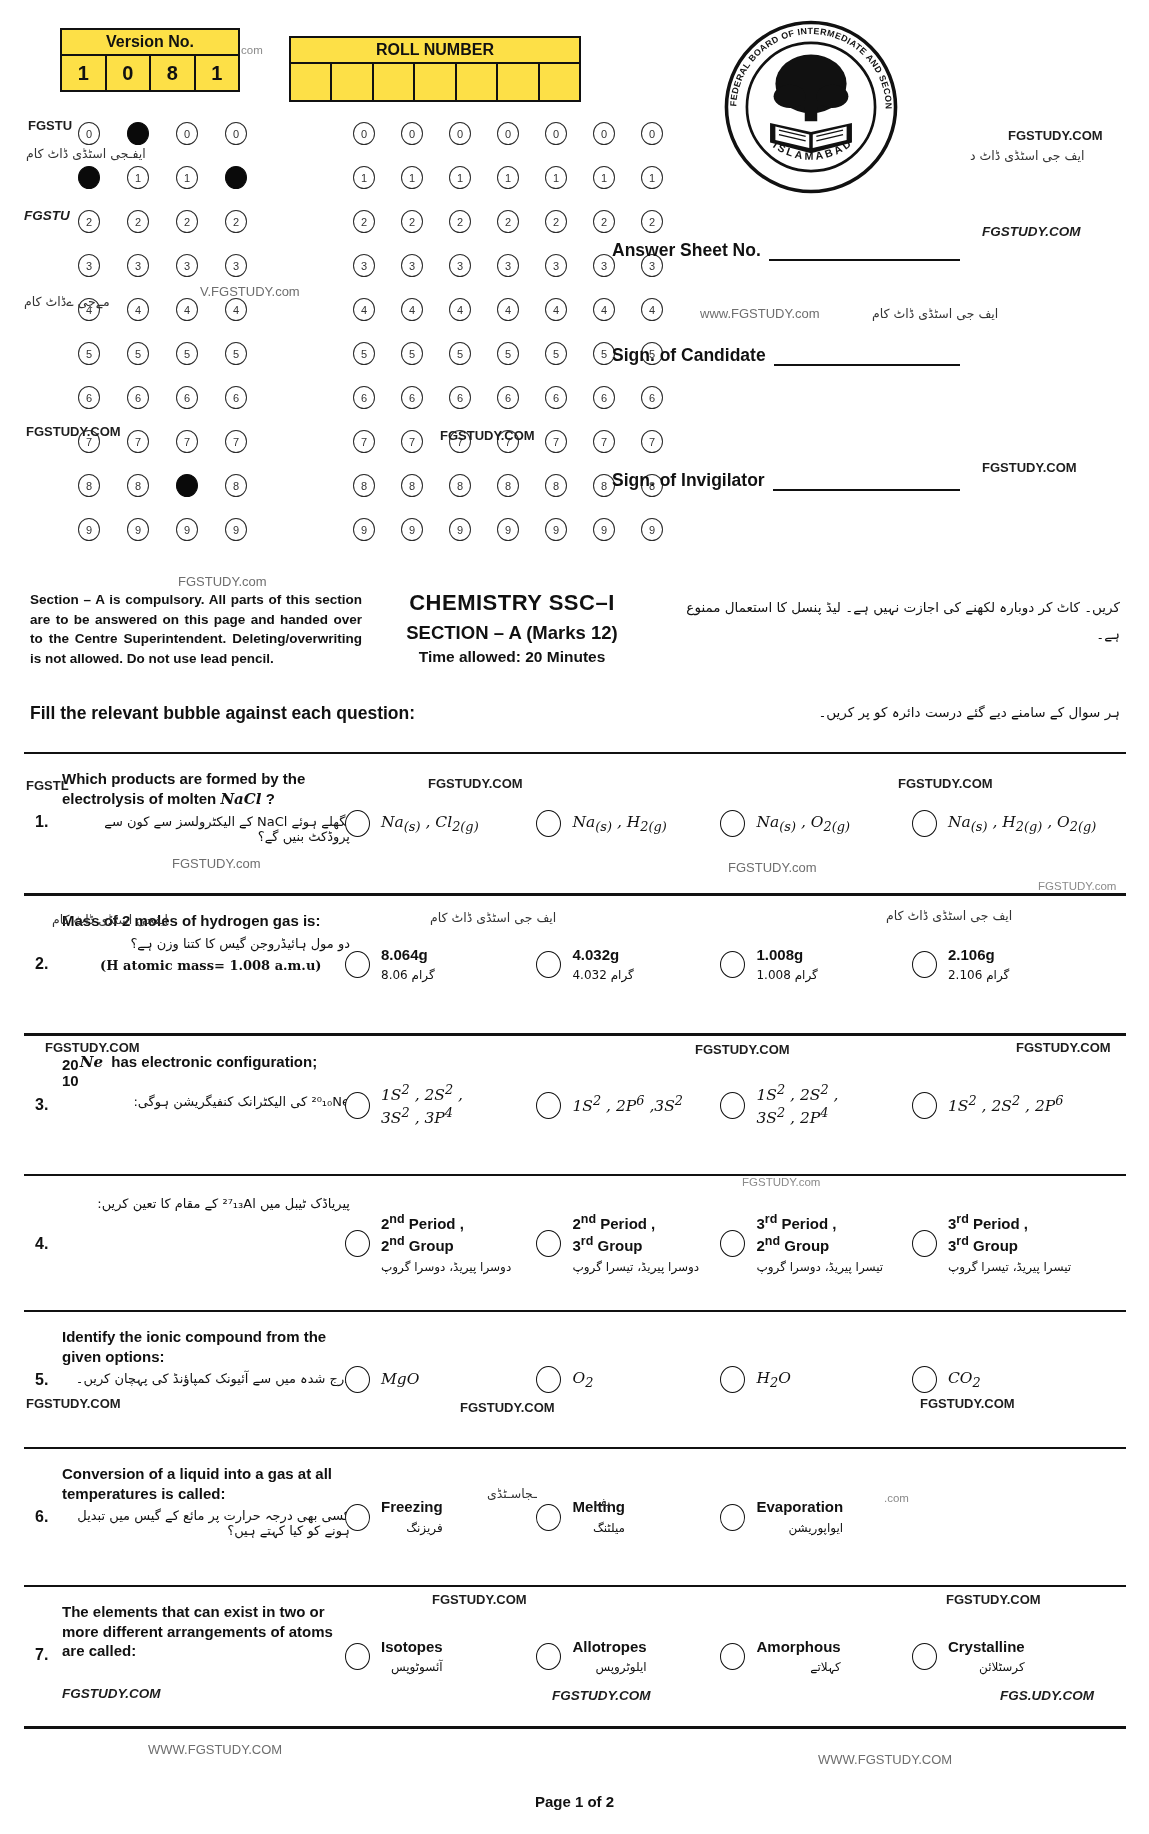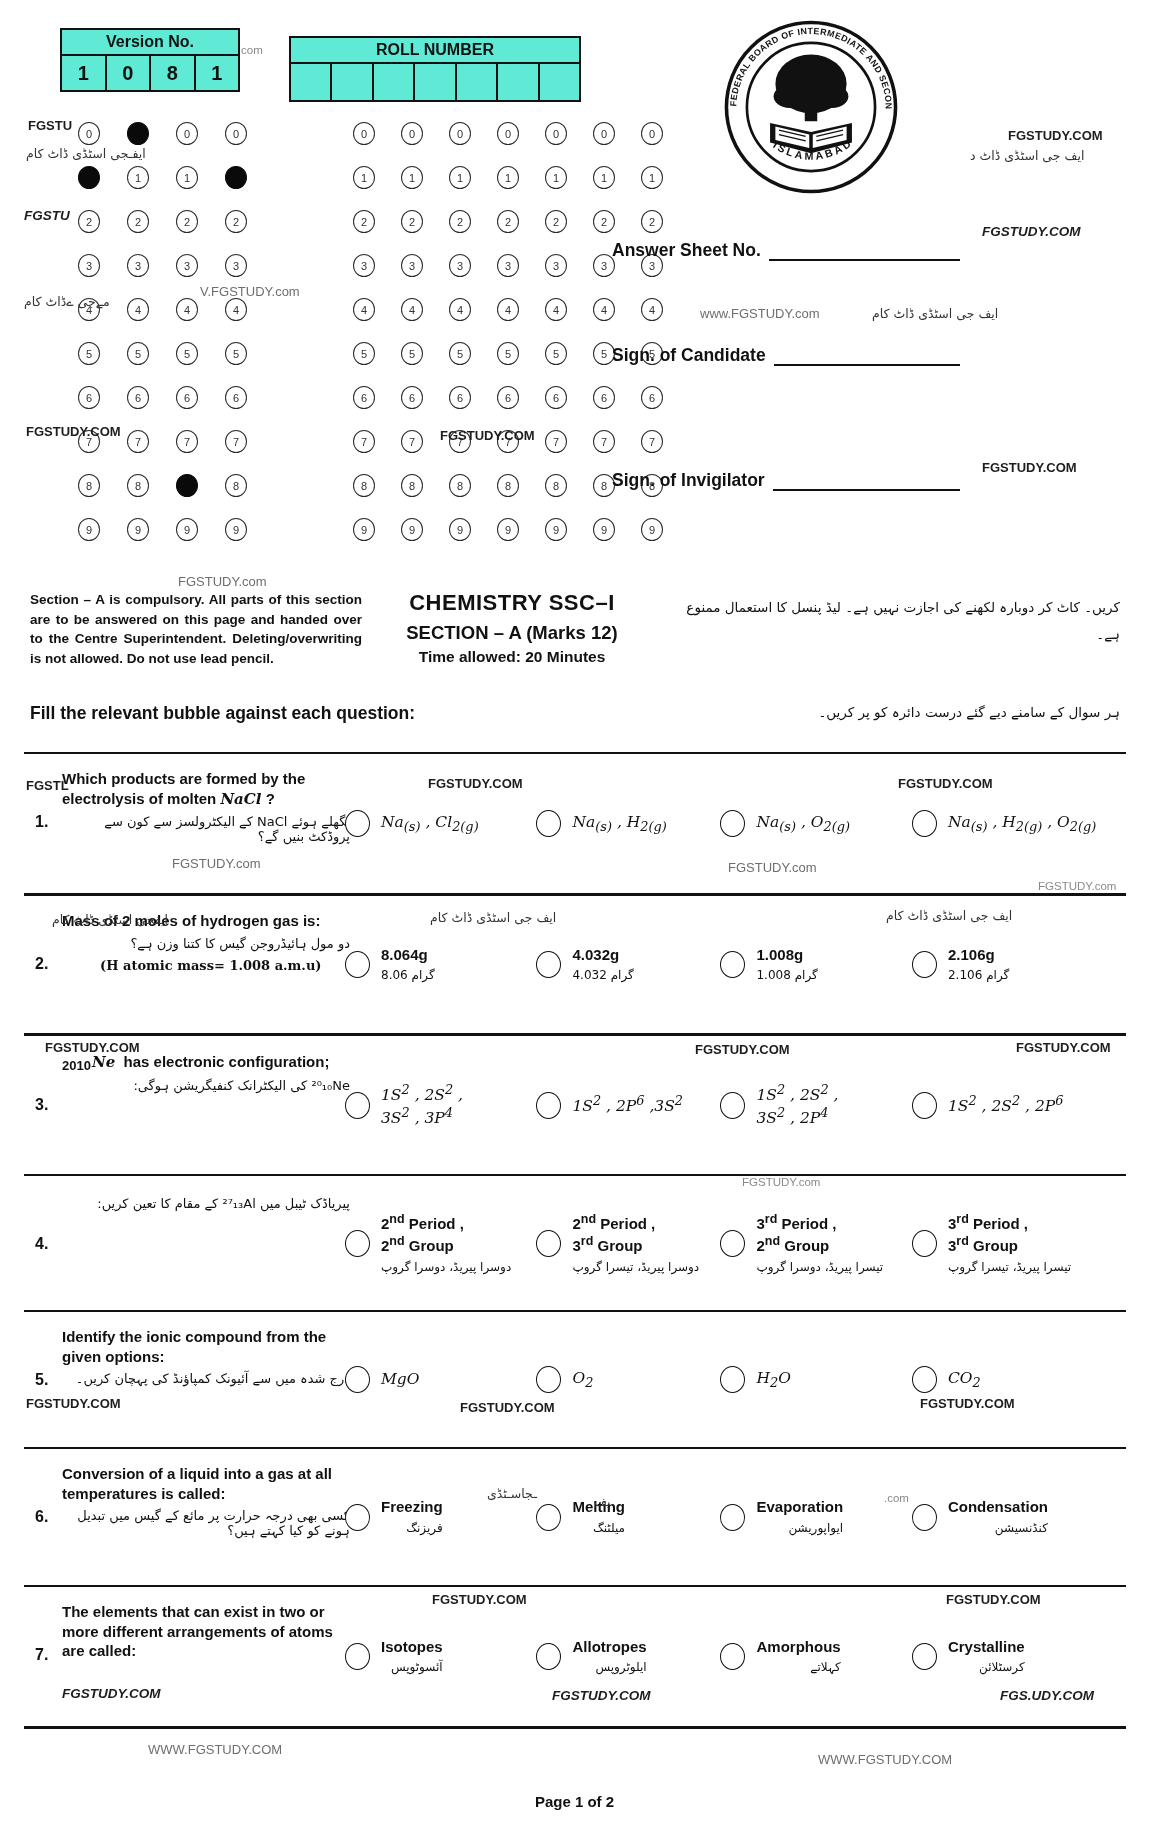--- a/index.html
+++ b/index.html
@@ -1,19 +1,19 @@
 <!DOCTYPE html>
 <html><head>
 <meta charset="utf-8">
 <style>
   html,body{margin:0;padding:0;background:#fff;}
   #sheet{position:relative;width:1149px;height:1834px;background:#fff;overflow:hidden;
          font-family:"Liberation Sans",sans-serif;color:#111;}
   
-  .hbox{position:absolute;border:2px solid #111;background:#5eead4;}
+  .hbox{position:absolute;border:2px solid #111;background:#fde047;}
   .hbox .hdr{border-bottom:2px solid #111;text-align:center;font-weight:bold;font-size:16px;padding:3px 0;}
   .cells{display:flex;}
   .cells .cell{border-right:2px solid #111;flex:1;text-align:center;font-weight:bold;font-size:20px;
                height:34px;line-height:34px;}
   .cells .cell:last-child{border-right:none;}
   
   .bubble{position:absolute;width:22px;height:23px;border:1.6px solid #2b2b2b;border-radius:50%;
           font-size:11px;display:flex;align-items:center;justify-content:center;color:#333;background:#fff;box-sizing:border-box;}
   .bubble.filled{background:#0a0a0a;border-color:#0a0a0a;color:transparent;}
   
@@ -40,21 +40,21 @@
   .q-en{font-size:15px;font-weight:600;line-height:1.3;}
   .q-ur{font-size:13px;margin-top:5px;font-family:"DejaVu Sans",sans-serif;text-align:right;}
   .q-note{font-size:13px;font-weight:bold;margin-top:7px;margin-left:38px;font-family:"DejaVu Serif",serif;}
   .q-opts{position:absolute;left:345px;right:8px;top:0;height:100%;display:grid;
           grid-template-columns:1.02fr .98fr 1.02fr 1.22fr;align-items:center;}
   .opt{display:flex;align-items:center;gap:11px;}
   .circ{width:25px;height:27px;border:1.8px solid #111;border-radius:50%;flex:none;background:#fff;box-sizing:border-box;}
   .opt-lab{font-size:15px;font-weight:bold;line-height:1.3;}
   .serif .opt-lab{font-family:"DejaVu Serif",serif;font-style:italic;font-weight:normal;font-size:15.5px;}
   .opt-sub{display:block;font-size:12px;font-weight:normal;margin-top:4px;font-family:"DejaVu Sans",sans-serif;}
-  .nuc{display:inline-flex;font-size:13px;line-height:1.05;vertical-align:-3px;margin-right:1px;font-style:normal;}
+  .nuc{display:inline-flex;flex-direction:column;font-size:15px;line-height:1.05;vertical-align:-3px;margin-right:1px;font-style:normal;}
   .f{font-family:"DejaVu Serif",serif;font-style:italic;}
   
   .wm{position:absolute;white-space:nowrap;}
   .wm-b{font-weight:bold;font-size:13px;color:#1d1d1d;}
   .wm-bi{font-weight:bold;font-style:italic;font-size:13.5px;color:#1d1d1d;}
   .wm-l{font-size:13px;color:#6e6e6e;}
   .wm-l2{font-size:11.5px;color:#8a8a8a;}
   .wm-u{font-size:12.5px;color:#333;font-family:"DejaVu Sans",sans-serif;direction:rtl;}
   .page-label{position:absolute;left:0;width:1149px;top:1793px;text-align:center;font-weight:bold;font-size:15px;}
 </style>
@@ -409,24 +409,20 @@
             <span class="opt-lab">Freezing<span class="opt-sub" dir="rtl">فریزنگ</span></span>
           </div>
           <div class="opt">
             <span class="circ"></span>
             <span class="opt-lab">Melting<span class="opt-sub" dir="rtl">میلٹنگ</span></span>
           </div>
           <div class="opt">
             <span class="circ"></span>
             <span class="opt-lab">Evaporation<span class="opt-sub" dir="rtl">ایواپوریشن</span></span>
           </div>
-          <div class="opt">
-            <span class="circ"></span>
-            <span class="opt-lab">Condensation<span class="opt-sub" dir="rtl">کنڈنسیشن</span></span>
-          </div>
         </div>
       </div>
       <div class="q" style="top: 1590px; height: 133px;">
         <div class="q-no">7.</div>
         <div class="q-stem">
           <div class="q-en">The elements that can exist in two or more different arrangements of atoms are called:</div>
         </div>
         <div class="q-opts">
           <div class="opt">
             <span class="circ"></span>

